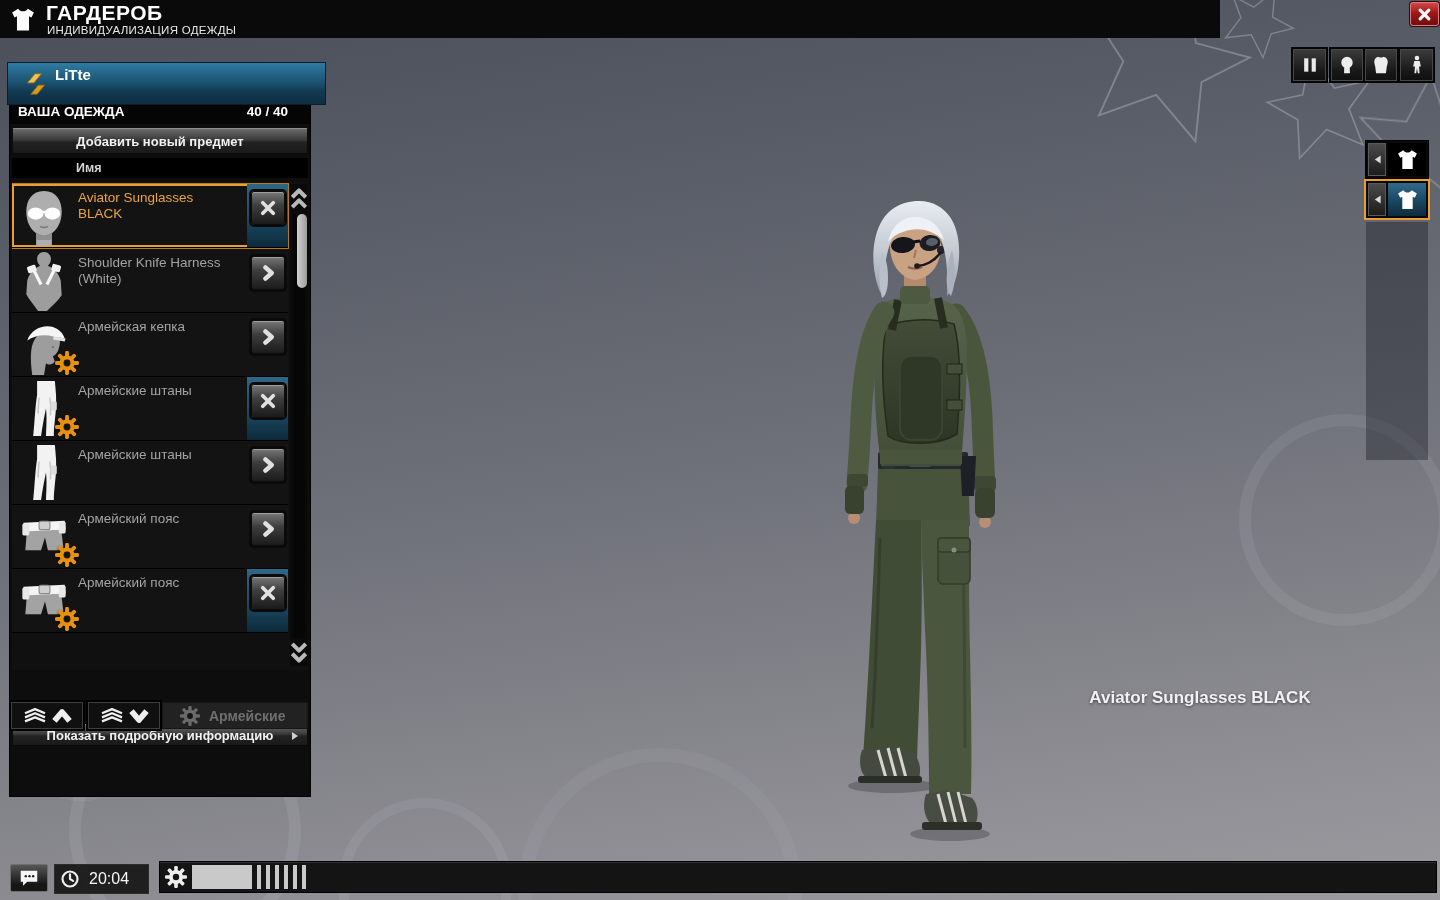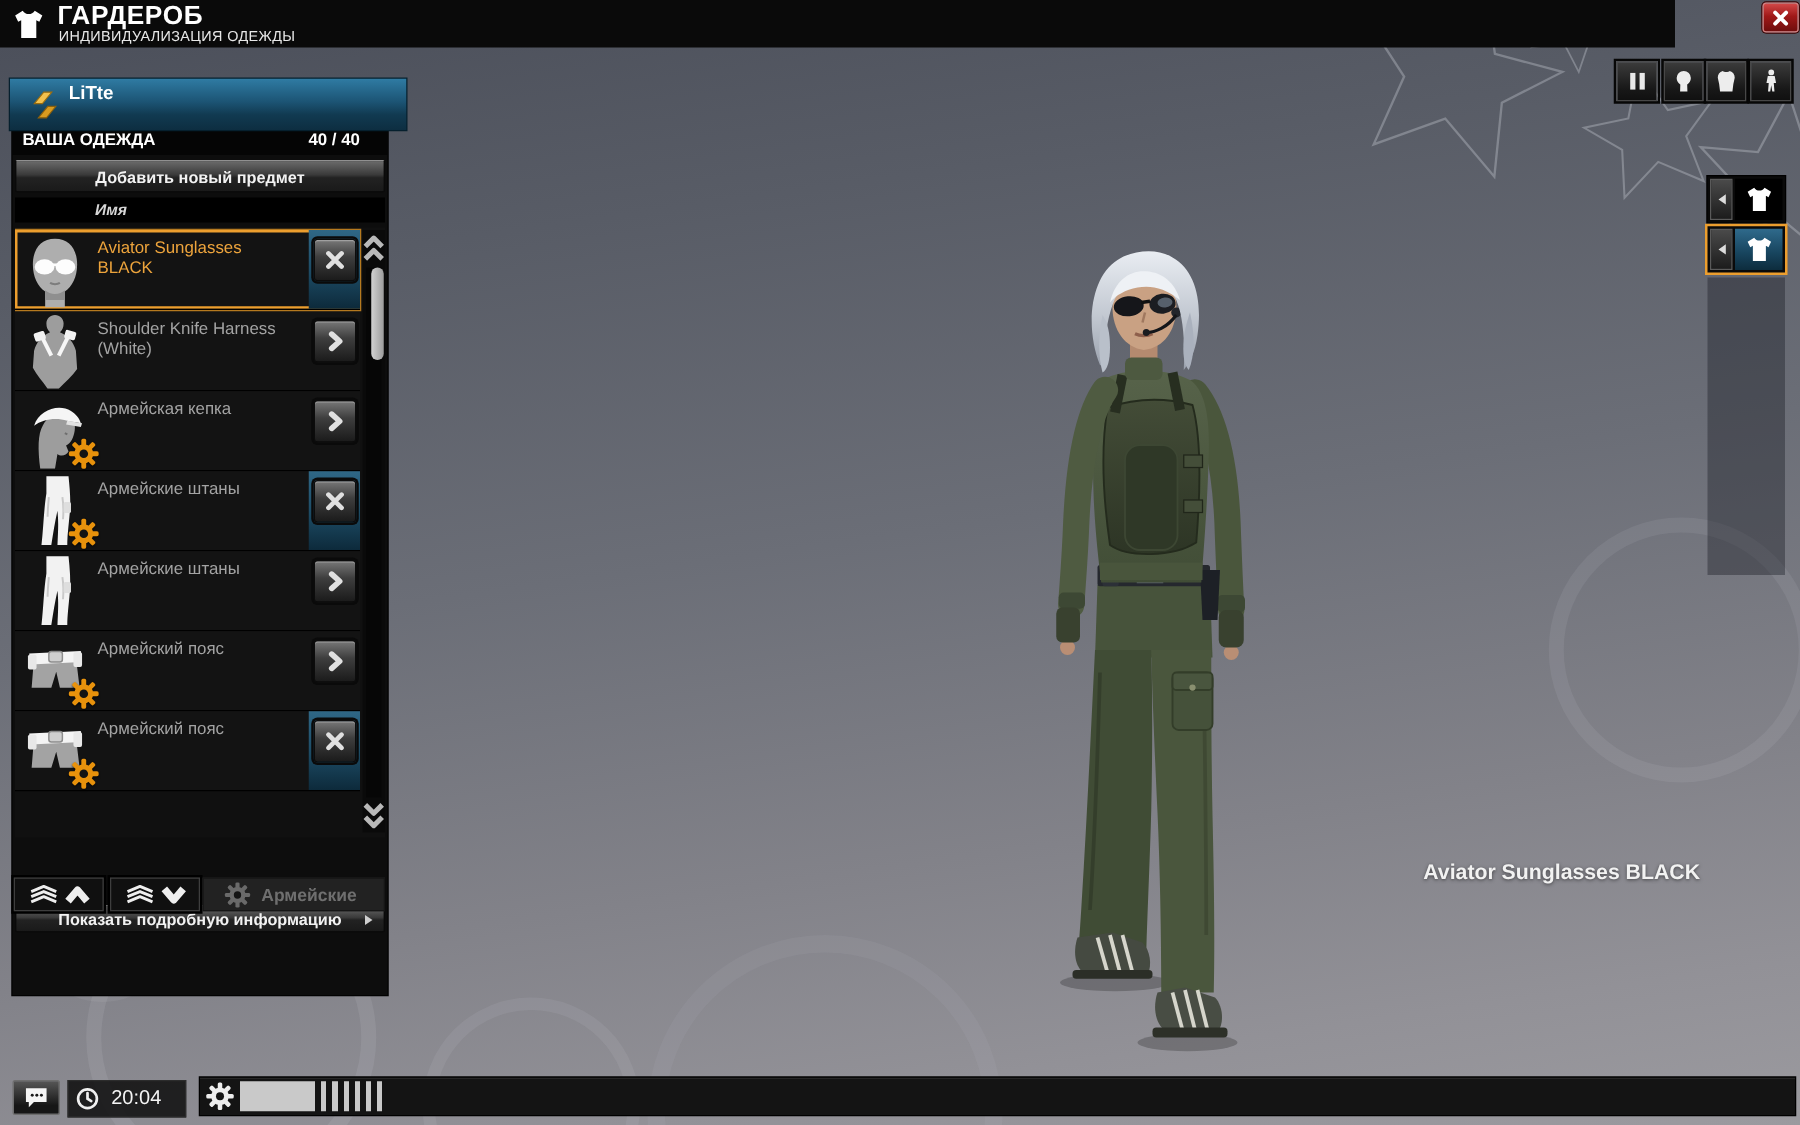--- a/index.html
+++ b/index.html
@@ -2,21 +2,21 @@
 <html><head>
 <meta charset="utf-8">
 <style>
   html,body{margin:0;padding:0;}
   body{width:1440px;height:900px;overflow:hidden;position:relative;
        font-family:"Liberation Sans","DejaVu Sans",sans-serif;
        background:linear-gradient(172deg,#4a4e59 0%,#585c66 22%,#6b6e77 48%,#828289 72%,#929197 88%,#9b9a9f 100%);}
   .p{position:absolute;}
   .btn{background:none;border:none;padding:0;margin:0;cursor:pointer;font-family:inherit;}
   
-  #hdr{left:0;top:0;width:1340px;height:38px;background:#0a0a0a;z-index:5;}
+  #hdr{left:0;top:0;width:1220px;height:38px;background:#0a0a0a;z-index:5;}
   #hdr-title{left:46px;top:1px;font-size:21px;font-weight:bold;color:#fff;letter-spacing:.5px;}
   #hdr-sub{left:47px;top:24px;font-size:11.5px;color:#e8e8e8;letter-spacing:.3px;}
   #close-btn{left:1410px;top:2px;width:29px;height:24px;border-radius:3px;
      background:linear-gradient(180deg,#d24848 0%,#a01818 45%,#6f0d0d 100%);
      border:1px solid #d87f7f;box-shadow:0 0 0 1px #3a0505;z-index:6;
      display:flex;align-items:center;justify-content:center;}
   
   .vbtn{width:33px;height:32px;background:linear-gradient(180deg,#3b3b3b,#181818 70%,#101010);
      border:1px solid #484848;box-shadow:0 0 0 2px #070707;display:flex;align-items:center;justify-content:center;z-index:4;}
   
@@ -34,21 +34,21 @@
   
   #panel{left:10px;top:100px;width:300px;height:696px;background:#0d0d0d;box-shadow:0 0 0 1px #020202;z-index:3;}
   #panel-titlebar{left:0;top:0;width:300px;height:24px;background:#050505;}
   #panel-title{left:8px;top:4px;font-size:13.5px;font-weight:bold;color:#fff;}
   #panel-count{right:22px;top:4px;font-size:13.5px;font-weight:bold;color:#fff;}
   .gbtn{background:linear-gradient(180deg,#6a6a6a 0%,#3a3a3a 45%,#222 55%,#1a1a1a 100%);
      border:1px solid #0a0a0a;border-top:1px solid #909090;border-radius:2px;
      color:#f2f2f2;font-weight:bold;font-size:13px;}
   #add-btn{left:2px;top:28px;width:296px;height:26px;text-align:center;}
   #name-hdr{left:2px;top:58px;width:296px;height:20px;background:#000;}
-  #name-hdr span{position:absolute;left:64px;top:3px;font-size:12.5px;font-weight:bold;color:#d6d6d6;font-style:italic;}
+  #name-hdr span{position:absolute;left:64px;top:3px;font-size:12.5px;font-weight:bold;color:#d6d6d6;}
   #list{left:2px;top:82px;width:296px;height:488px;background:#101010;overflow:hidden;}
   .row{position:absolute;left:0;width:276px;height:63px;background:#131313;border-bottom:1px solid #000;}
   .row.sel{box-shadow:inset 0 0 0 2px #ec9e2e,0 0 0 1px #b5791f;z-index:2;}
   .item-icon{position:absolute;left:2px;top:1px;width:60px;height:61px;}
   .item-label{position:absolute;left:66px;top:6px;width:176px;font-size:13.5px;line-height:16px;color:#a3a3a3;}
   .row.sel .item-label{color:#eda43c;}
   .equip-band{position:absolute;right:0;top:0;width:41px;height:63px;
      background:linear-gradient(180deg,#2f6786 0%,#1c4a63 55%,#0d2a3b 100%);}
   .abtn{position:absolute;right:3px;top:7px;width:34px;height:34px;border-radius:3px;
      background:linear-gradient(180deg,#787878 0%,#3e3e3e 42%,#1b1b1b 100%);
@@ -86,21 +86,21 @@
      border:1px solid #2c2c2c;display:flex;align-items:center;z-index:3;}
   #clock-panel .ico{margin-left:5px;color:#f0f0f0;}
   #clock-time{margin-left:9px;font-size:16px;color:#f4f4f4;}
   #prog-panel{left:160px;top:862px;width:1276px;height:30px;background:#141414;
      box-shadow:0 0 0 1px #000,inset 0 1px 0 #2e2e2e;z-index:3;}
   #prog-gear{position:absolute;left:4px;top:3px;width:24px;height:24px;color:#ededed;}
   #prog-solid{position:absolute;left:32px;top:3px;width:56px;height:24px;background:#c9c9c9;}
   #prog-stripes{position:absolute;left:88px;top:3px;width:58px;height:24px;
      background:repeating-linear-gradient(90deg,#c9c9c9 0 4px,#141414 4px 9px);}
   
-  #char-label{left:1040px;top:688px;width:320px;text-align:right;font-size:17px;font-weight:bold;
+  #char-label{left:1040px;top:688px;width:320px;text-align:center;font-size:17px;font-weight:bold;
      color:#f2f2f2;text-shadow:0 1px 3px rgba(0,0,0,.55);z-index:3;}
   #wm{left:0;top:0;z-index:1;}
   svg{display:block;}
 </style>
 </head>
 <body>
 
 <svg width="0" height="0" style="position:absolute">
 <defs>
   <symbol id="sym-shirt" viewBox="0 0 24 24">

